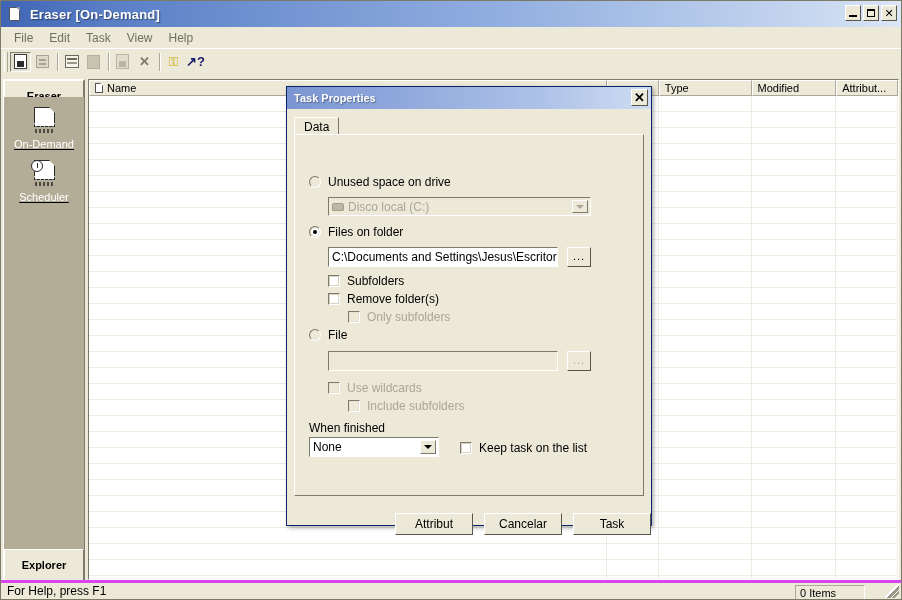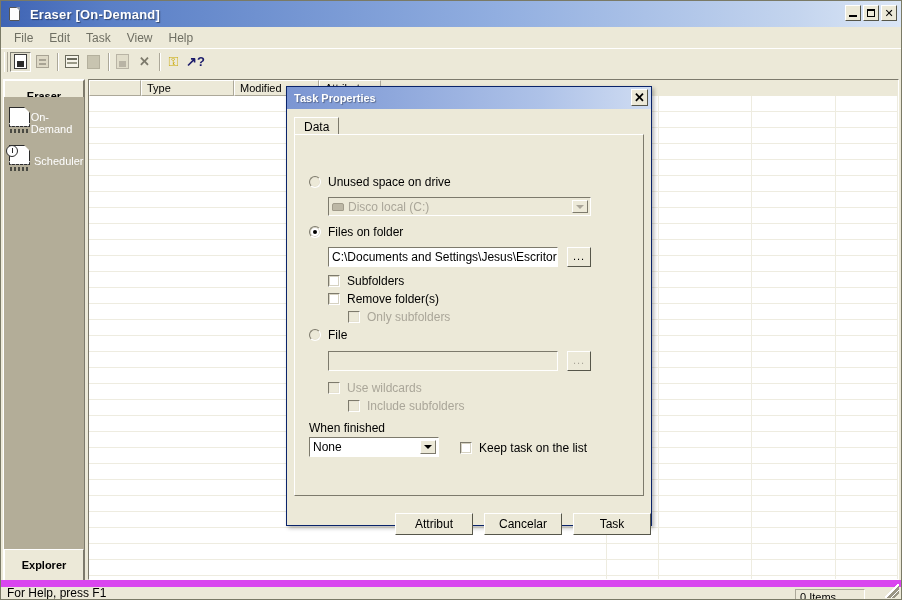--- a/index.html
+++ b/index.html
@@ -115,22 +115,23 @@
   .side-bar-btn {
     height:32px; background:#ece9d8; color:#000; font-size:11px;
     display:flex; align-items:center; justify-content:center;
     border-top:1px solid #ffffff; border-left:1px solid #ffffff;
     border-right:1px solid #7d7a6c; border-bottom:1px solid #7d7a6c;
     cursor:default;
     font-weight:bold;
   }
   .side-body { position:absolute; left:0; right:0; top:17px; bottom:17px; background:#b3ad98; }
   .side-item {
-    margin-top:10px; display:flex; align-items:center;
+    margin-top:10px; display:flex; flex-direction:column; align-items:center;
     cursor:default;
+    text-decoration:underline;
   }
   .side-item .lbl { color:#ffffff; font-size:11px; margin-top:3px; }
   .side-icon { width:30px; height:28px; position:relative; }
   .side-icon .sheet {
     position:absolute; left:5px; top:0; width:21px; height:20px;
     background:#ffffff; border:1px solid #2b2b2b;
   }
   .side-icon .sheet:after {
     content:""; position:absolute; right:-1px; top:-1px;
     border-left:6px solid transparent; border-top:6px solid #b3ad98;
@@ -176,21 +177,21 @@
   .lv-col .doc-glyph:after{content:"";position:absolute;right:-1px;top:-1px;
     border-left:3px solid transparent;border-top:3px solid #ece9d8;}
   .lv-grid { position:absolute; left:0; right:0; top:16px; bottom:0; background:#ffffff; }
   .lv-row { height:16px; border-bottom:1px solid #eeece0; display:flex; }
   .lv-cell { height:16px; border-right:1px solid #eeece0; }
 
   
   .statusbar {
     position:absolute; left:0; bottom:0; width:900px; height:19px;
     background:#ece9d8; display:flex; align-items:center;
-    border-top:7px solid #d946ef;
+    border-top:3px solid #d946ef;
   }
   .status-text { font-size:12px; color:#000; padding-left:6px; }
   .status-pane {
     position:absolute; right:36px; top:2px; width:70px; height:15px;
     border-top:1px solid #aca899; border-left:1px solid #aca899;
     border-right:1px solid #ffffff; border-bottom:1px solid #ffffff;
     font-size:11px; display:flex; align-items:center; padding-left:4px;
   }
   .grip {
     position:absolute; right:2px; bottom:1px; width:14px; height:14px;
@@ -403,20 +404,24 @@
         <span class="lbl">Scheduler</span>
       </div>
     </div>
     <div class="side-bottom">
       <div class="side-bar-btn">Explorer</div>
     </div>
   </div>
 
   <div class="listview">
     <div class="lv-header">
+      <div class="lv-col" style="width:520px">
+        <span class="doc-glyph"></span>
+        <span>Name</span>
+      </div>
       <div class="lv-col" style="width:52px">
         <span></span>
       </div>
       <div class="lv-col" style="width:93px">
         <span>Type</span>
       </div>
       <div class="lv-col" style="width:85px">
         <span>Modified</span>
       </div>
       <div class="lv-col" style="width:62px">

